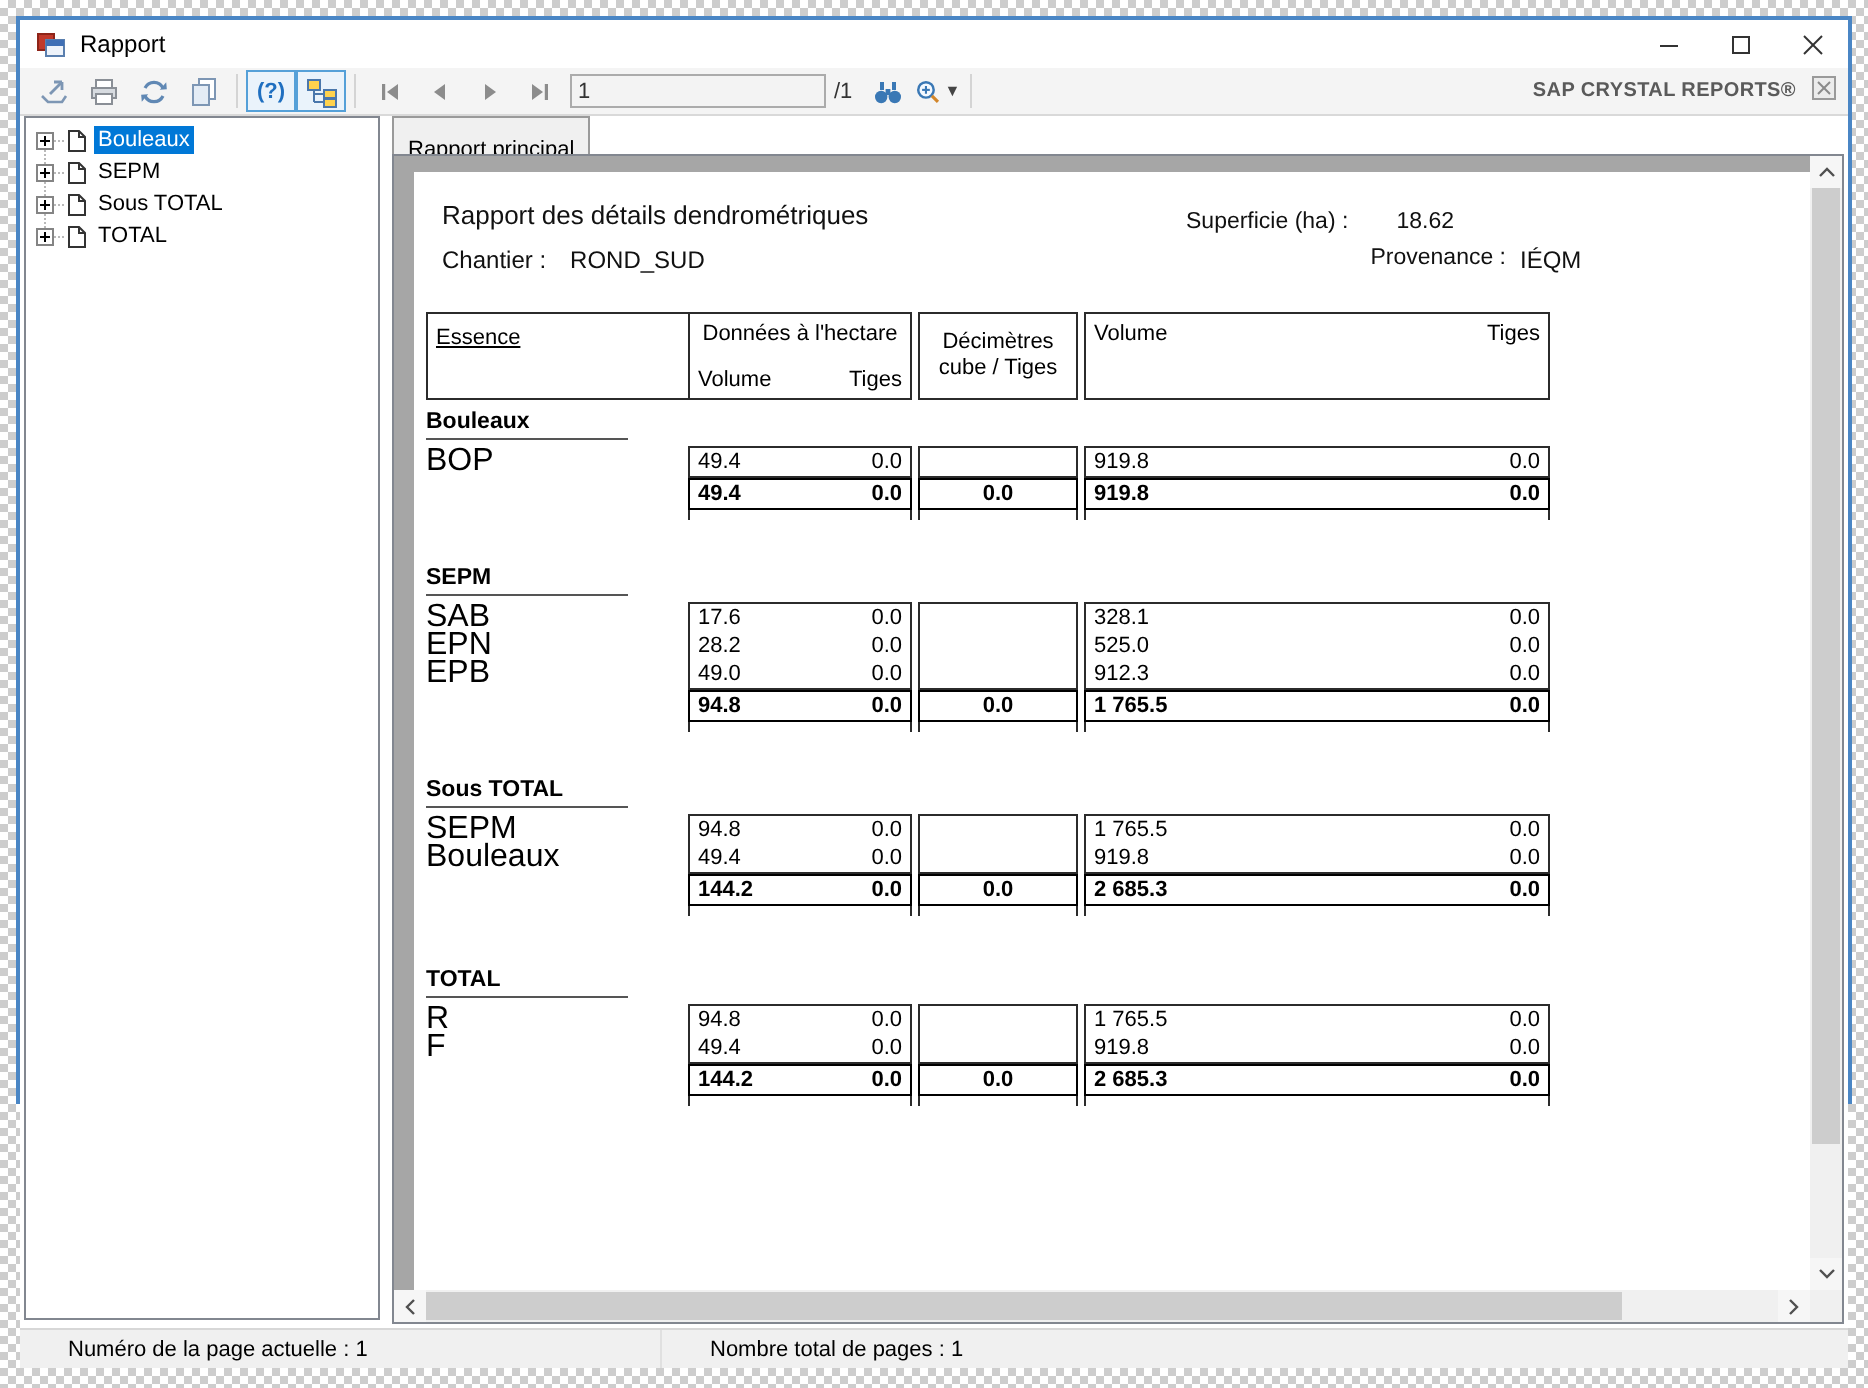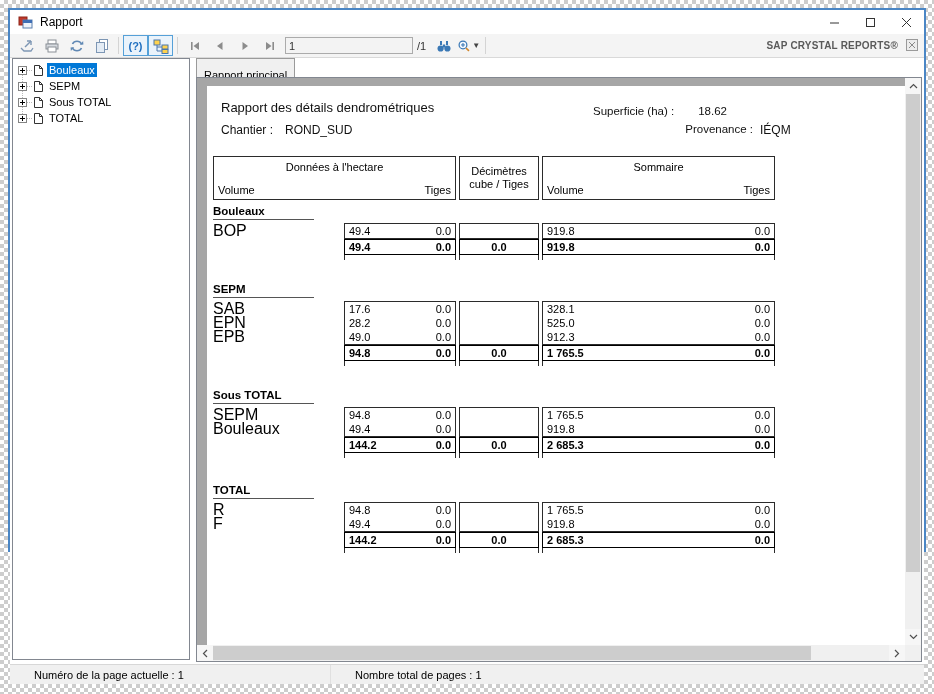--- a/index.html
+++ b/index.html
@@ -315,34 +315,34 @@
           </div>
           <div class="provenance">
             <span class="lbl">Provenance :</span>
             <span class="val">IÉQM</span>
           </div>
 
           <div class="report-body">
 
             <div class="thead">
               <div class="hb hb1">
+                <div class="hb1-essence"><span>Essence</span></div>
                 <div class="hb1-hect">
                   <div class="hg">Données à l'hectare</div>
                   <div class="hsub">
                     <span>Volume</span>
                     <span>Tiges</span>
                   </div>
                 </div>
               </div>
               <div class="hb hb2">
                 <div>Décimètres</div>
                 <div>cube / Tiges</div>
               </div>
               <div class="hb hb3">
-                <div class="hg">Sommaire</div>
                 <div class="hsub">
                   <span>Volume</span>
                   <span>Tiges</span>
                 </div>
               </div>
             </div>
 
             <div class="section" style="margin-top:5px">
               <div class="sec-name">Bouleaux</div>
               <div class="grid">

